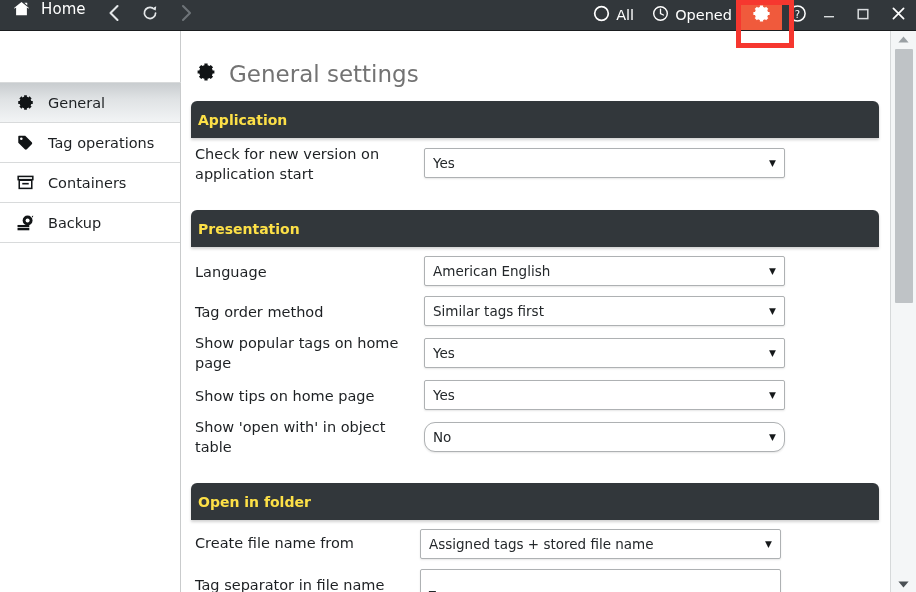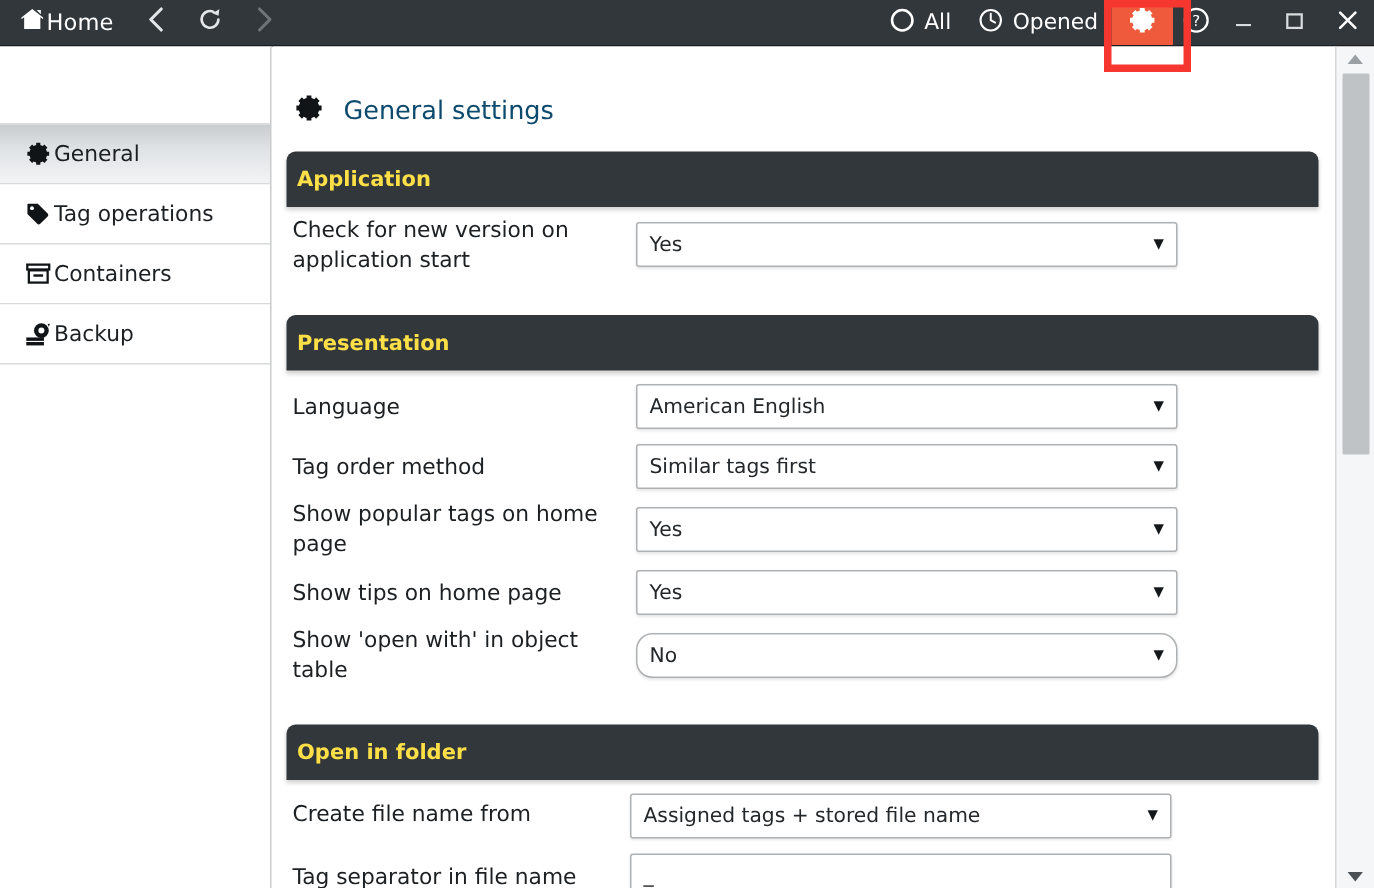--- a/index.html
+++ b/index.html
@@ -28,22 +28,22 @@
     align-items: center;
     color: #ffffff;
   }
   .tb-left {
     display: flex;
     align-items: center;
     height: 30px;
   }
   .tb-home {
     display: flex;
-    align-items: center;
-    gap: 0;
+    align-items: flex-start;
+    gap: 10px;
     padding: 0 10px 0 12px;
     height: 30px;
     cursor: default;
   }
   .tb-home .label {
     font-size: 15px;
     color: #ffffff;
     letter-spacing: .1px;
   }
   .navbtn {
@@ -117,20 +117,21 @@
     top: 51px; left: 0; width: 181px;
     height: 1px; background: #d8dadb;
   }
   .side-item {
     position: absolute;
     left: 0;
     width: 180px;
     height: 40px;
     display: flex;
     align-items: center;
+    gap: 12px;
     padding-left: 14px;
     border-bottom: 1px solid #d8dadb;
     background: #ffffff;
     color: #1d2023;
     font-size: 14.5px;
   }
   .side-item.selected {
     background: linear-gradient(to bottom, #c8cccf 0%, #dfe2e4 40%, #f2f4f5 100%);
   }
   .side-icon {
@@ -150,22 +151,22 @@
     overflow: hidden;
   }
   .page-title-row {
     position: absolute;
     top: 30px; left: 13px;
     display: flex;
     align-items: center;
     gap: 12px;
   }
   .page-title {
-    font-size: 17px;
-    color: #0c4a6e;
+    font-size: 23px;
+    color: #737373;
   }
 
   .section-header {
     position: absolute;
     left: 9px;
     width: 688px;
     height: 37px;
     background: #32373b;
     border-radius: 6px 6px 0 0;
     color: #fde047;

